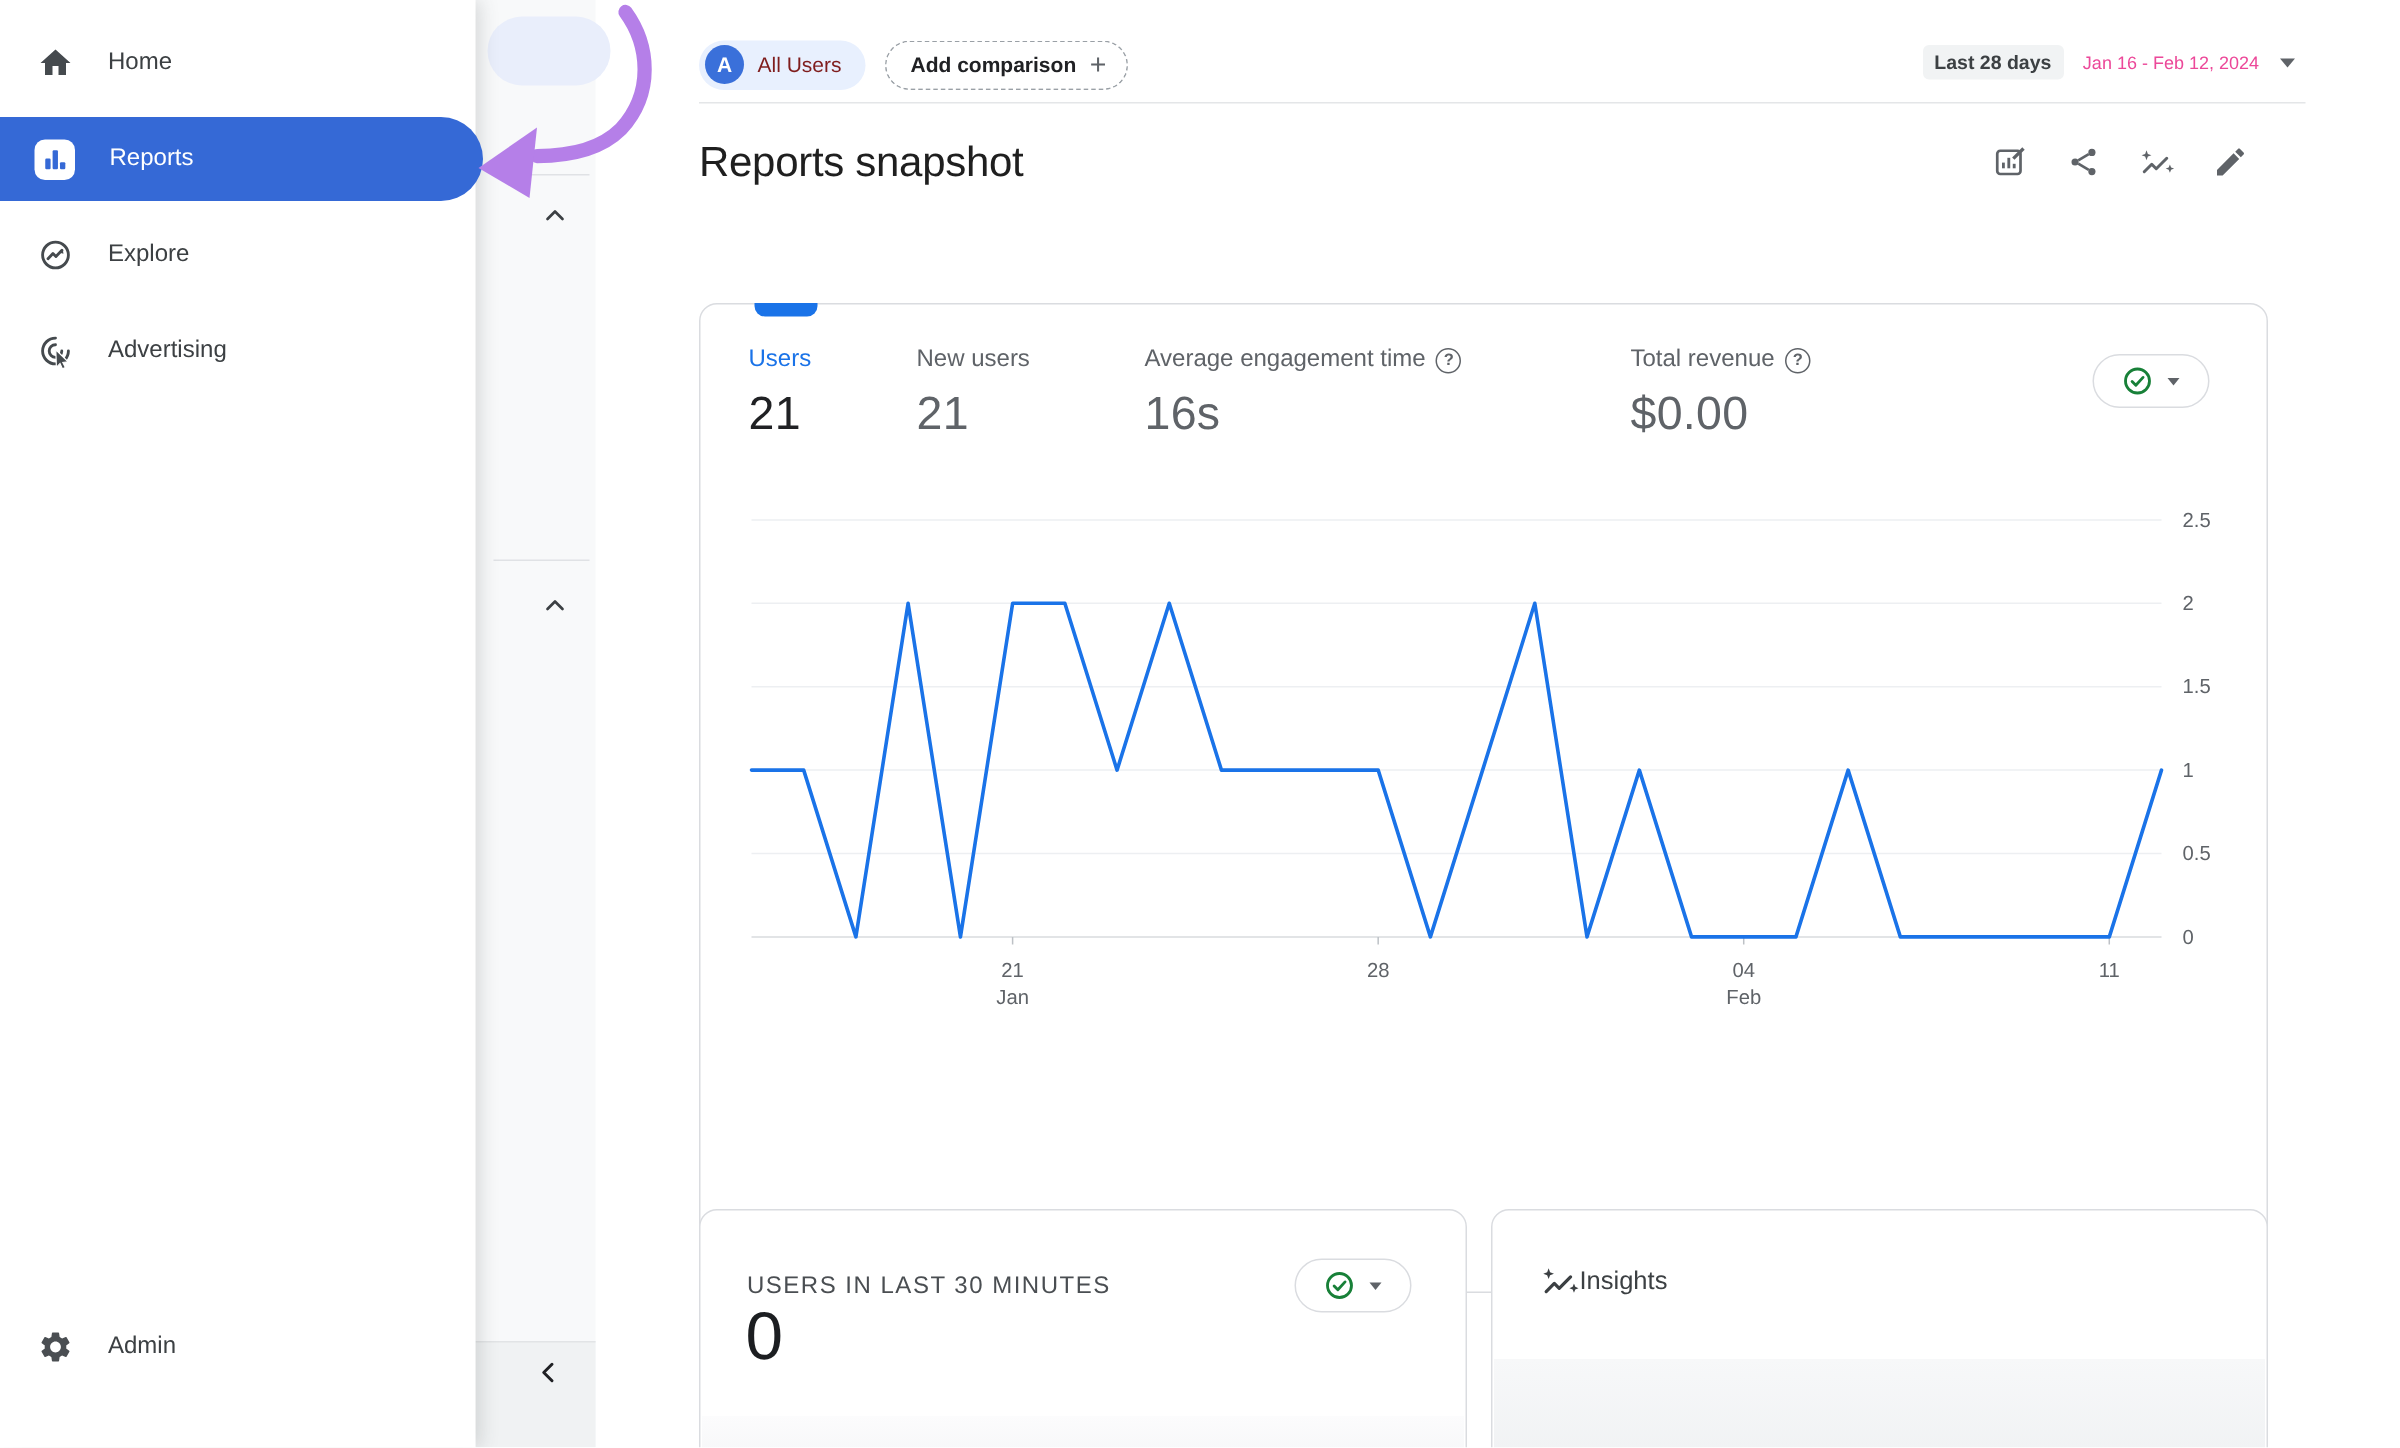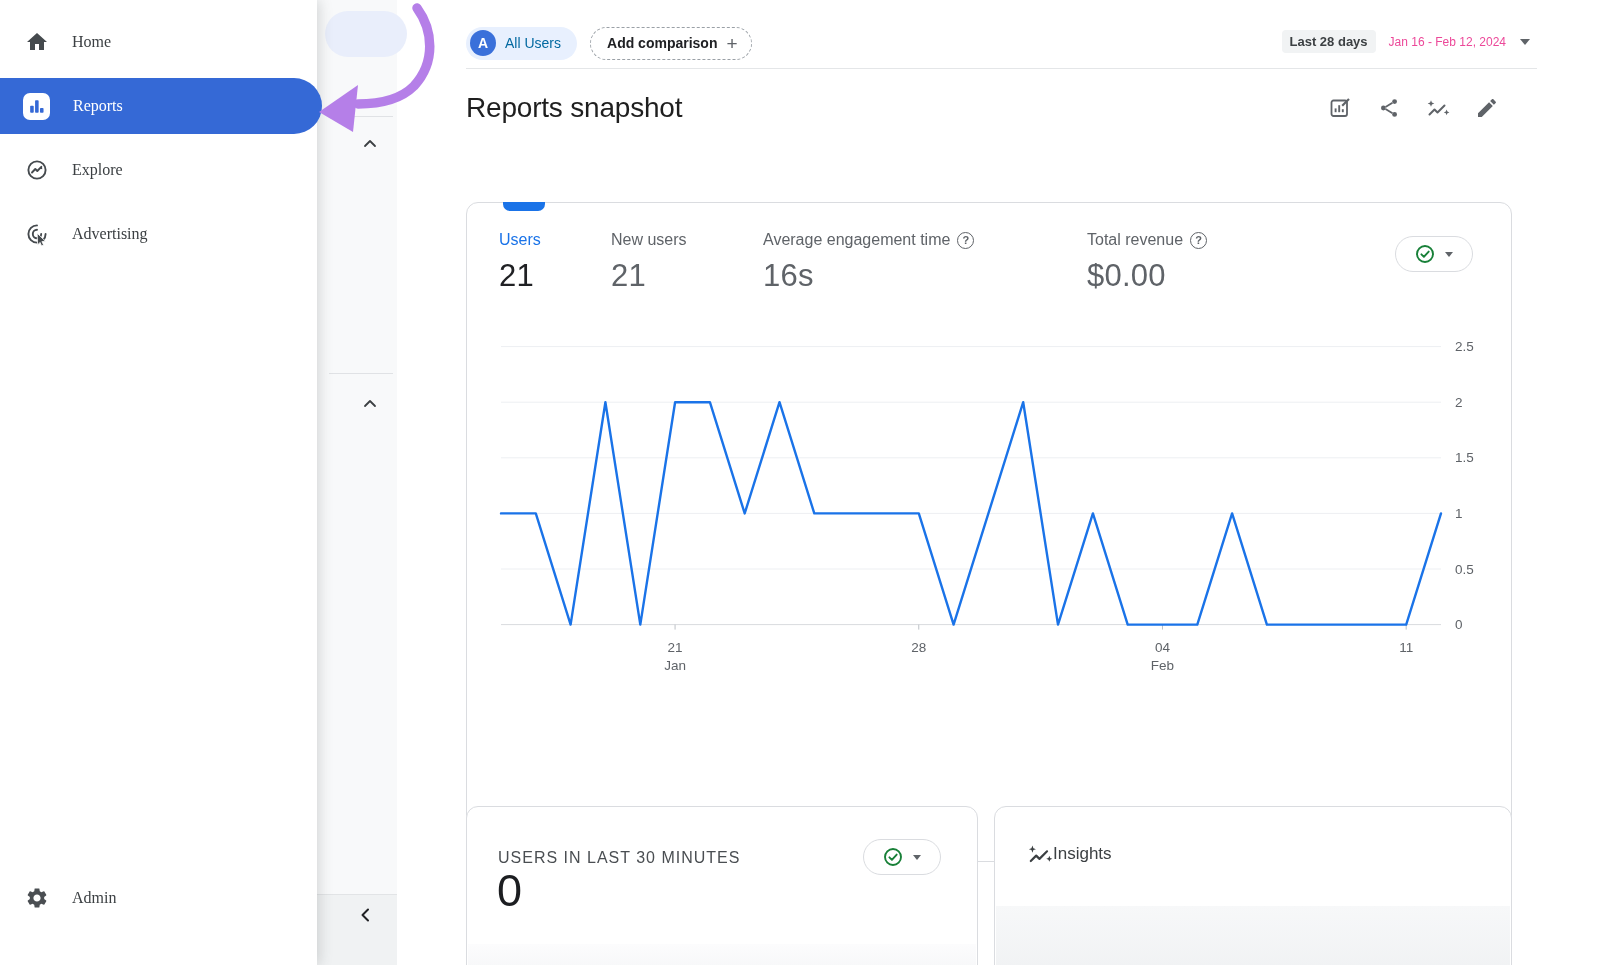--- a/index.html
+++ b/index.html
@@ -8,21 +8,21 @@
   .stage { position:relative; width:1600px; height:965px; overflow:hidden; background:#fff; }
 
   
   .main { position:absolute; left:397px; top:0; width:1203px; height:965px; background:#fff; }
 
   .chip-row { position:absolute; left:69px; top:26px; height:34px; display:flex; align-items:center; }
   .aud-chip { display:flex; align-items:center; height:33px; background:#e8f0fe; border-radius:17px;
               padding:0 16px 0 4px; cursor:pointer; }
   .avatar { width:26px; height:26px; border-radius:50%; background:#3a70da; color:#fff; font-size:14px;
             font-weight:700; display:flex; align-items:center; justify-content:center; }
-  .aud-label { margin-left:9px; font-size:14px; color:#0369a1; }
+  .aud-label { margin-left:9px; font-size:14px; color:#7f1d1d; }
   .add-cmp { display:flex; align-items:center; height:33px; border:1px dashed #9aa0a6; border-radius:17px;
              padding:0 13px 0 16px; margin-left:13px; cursor:pointer; background:#fff; }
   .add-cmp span.lbl { font-size:14px; font-weight:600; color:#202124; }
   .add-cmp span.plus { font-size:19px; color:#5f6368; margin-left:9px; font-weight:400; line-height:1; }
 
   .date-group { position:absolute; right:70px; top:30px; display:flex; align-items:center; cursor:pointer;justify-content:center; }
   .date-preset { background:#f1f3f4; border-radius:4px; padding:4px 8px; font-size:13px; font-weight:600; color:#3c4043; }
   .date-range { margin-left:13px; font-size:12px; color:#ec4899; }
   .caret { width:0; height:0; border-left:5px solid transparent; border-right:5px solid transparent;
            border-top:6px solid #5f6368; margin-left:14px; }
@@ -78,21 +78,21 @@
   .rail-chevron { position:absolute; left:45px; width:16px; height:16px; cursor:pointer; }
   .rail-footer { position:absolute; left:0; top:894px; width:80px; height:71px; background:#f0f2f3;
                  border-top:1px solid #e2e4e6; }
   .rail-collapse { position:absolute; left:41px; top:12px; width:16px; height:16px; cursor:pointer; }
 
   
   .sidebar { position:absolute; left:0; top:0; width:317px; height:965px; background:#fff; z-index:40;
              box-shadow:3px 0 12px rgba(60,64,67,0.18); }
   .side-item { position:absolute; left:0; width:317px; height:56px; display:flex; align-items:center; cursor:pointer; }
   .side-item .ic { width:24px; height:24px; margin-left:25px; }
-  .side-item .lbl { margin-left:23px; font-size:16px; font-weight:500; color:#3c4043;font-family:Liberation Serif, serif; }
+  .side-item .lbl { margin-left:23px; font-size:16px; font-weight:500; color:#3c4043; }
   .side-item.active { width:322px; background:#3569d6; border-radius:0 28px 28px 0; }
   .side-item.active .lbl { color:#fff; }
   .icbox { width:27px; height:27px; background:#fff; border-radius:7px; margin-left:23px; display:flex;
            align-items:center; justify-content:center; }
 
   .arrow-layer { position:absolute; left:300px; top:0; width:145px; height:145px; z-index:50; pointer-events:none; }
 
   .green-check { display:block; }
 </style>
 </head>

